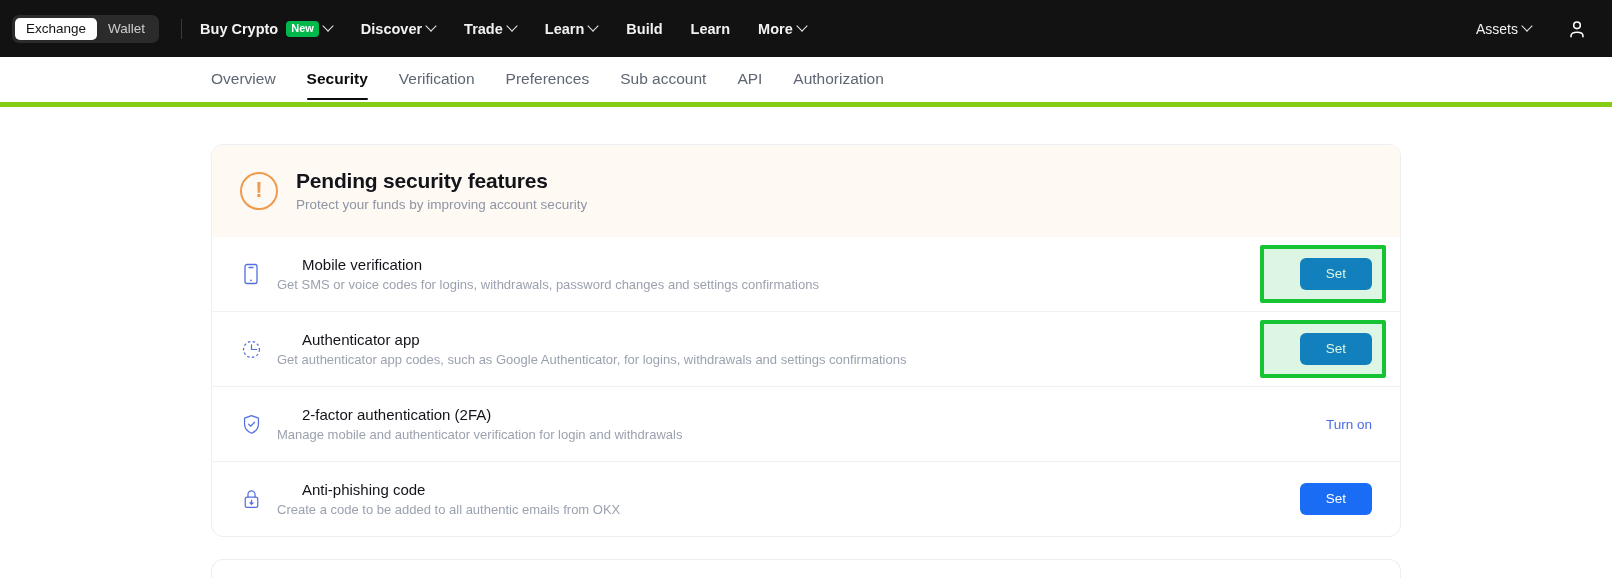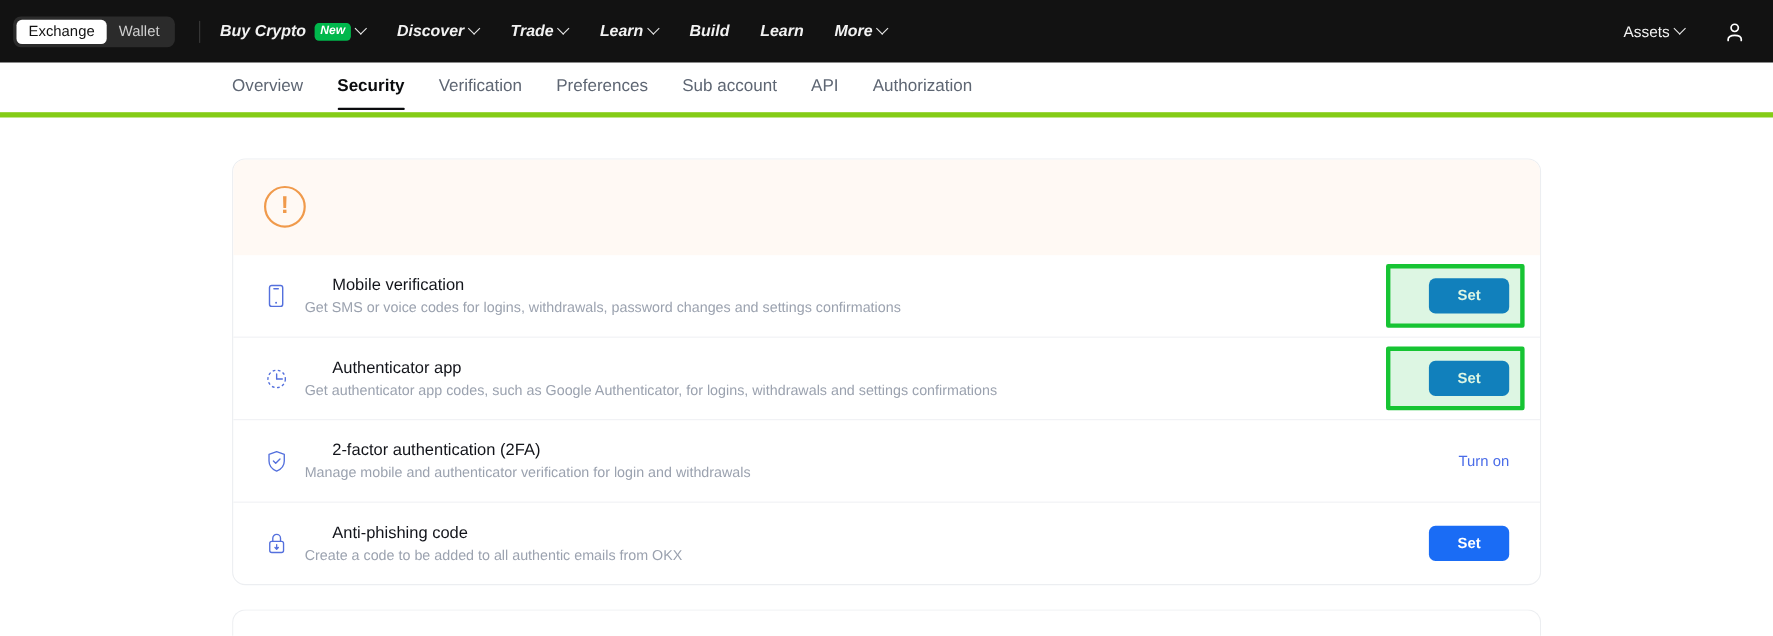--- a/index.html
+++ b/index.html
@@ -46,21 +46,20 @@
   .nav-divider {
     width: 1px;
     height: 20px;
     background: #3a3a3a;
     margin: 0 18px 0 22px;
   }
   .nav-links {
     display: flex;
     align-items: flex-start;
     gap: 0px;
-    font-style: italic;
   }
   .nav-item {
     display: flex;
     align-items: center;
     gap: 5px;
     font-size: 14.5px;
     font-weight: bold;
     color: #f2f2f2;
     padding: 0 14px;
     height: 46px;
@@ -220,21 +219,21 @@
     align-items: center;
     justify-content: flex-end;
     width: 160px;
     position: relative;
   }
 
   .btn-set {
     background: #1a6cf5;
     color: #ffffff;
     font-size: 13.5px;
-    font-weight: bold;
+    font-weight: normal;
     border: none;
     border-radius: 6px;
     padding: 8px 26px;
     cursor: pointer;
     font-family: "Liberation Sans", sans-serif;
     line-height: 16px;
   }
   .btn-set.muted { background: #0a72d1; }
   .link-action {
     color: #4a6ce8;
@@ -336,20 +335,24 @@
   <div class="tab">API</div>
   <div class="tab">Authorization</div>
 </div>
 
 <div class="page">
 
   <div class="card">
 
     <div class="banner">
       <div class="banner-icon">!</div>
+      <div>
+        <div class="banner-title">Pending security features</div>
+        <div class="banner-sub">Protect your funds by improving account security</div>
+      </div>
     </div>
 
     <div class="row">
       <div class="row-icon">
         <svg width="18" height="22" viewBox="0 0 18 22" fill="none" stroke="#5470dd" stroke-width="1.3">
           <rect x="3" y="1.5" width="12" height="19" rx="2"></rect>
           <line x1="7" y1="4.5" x2="11" y2="4.5" stroke-linecap="round"></line>
           <circle cx="9" cy="17.3" r="0.9" fill="#5470dd" stroke="none"></circle>
         </svg>
       </div>

